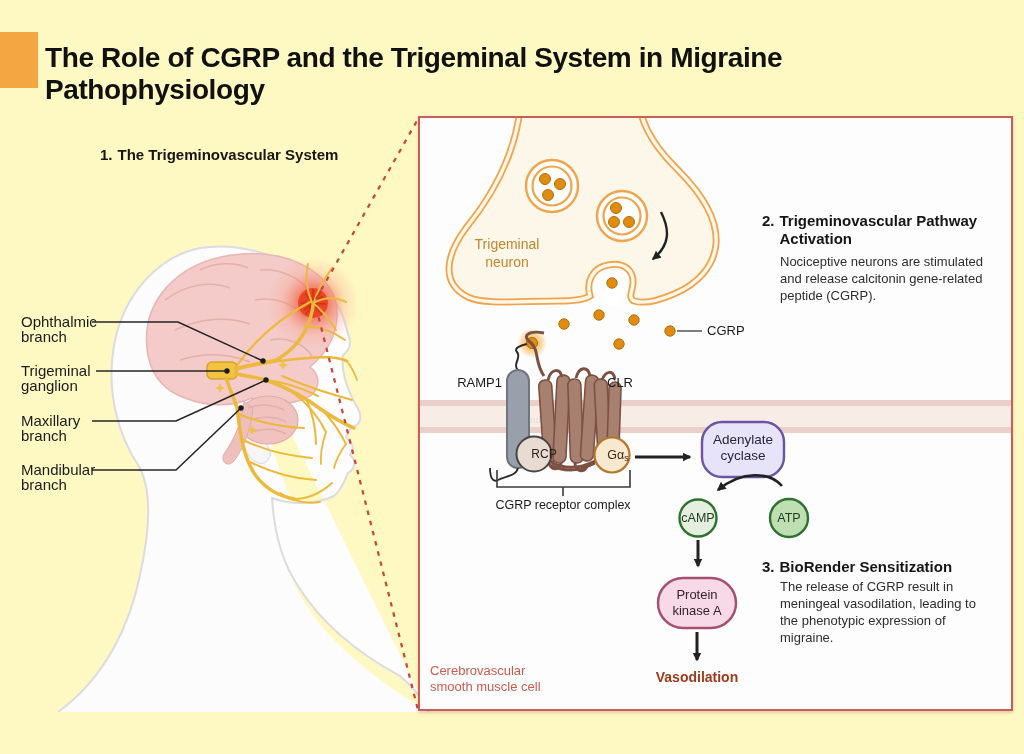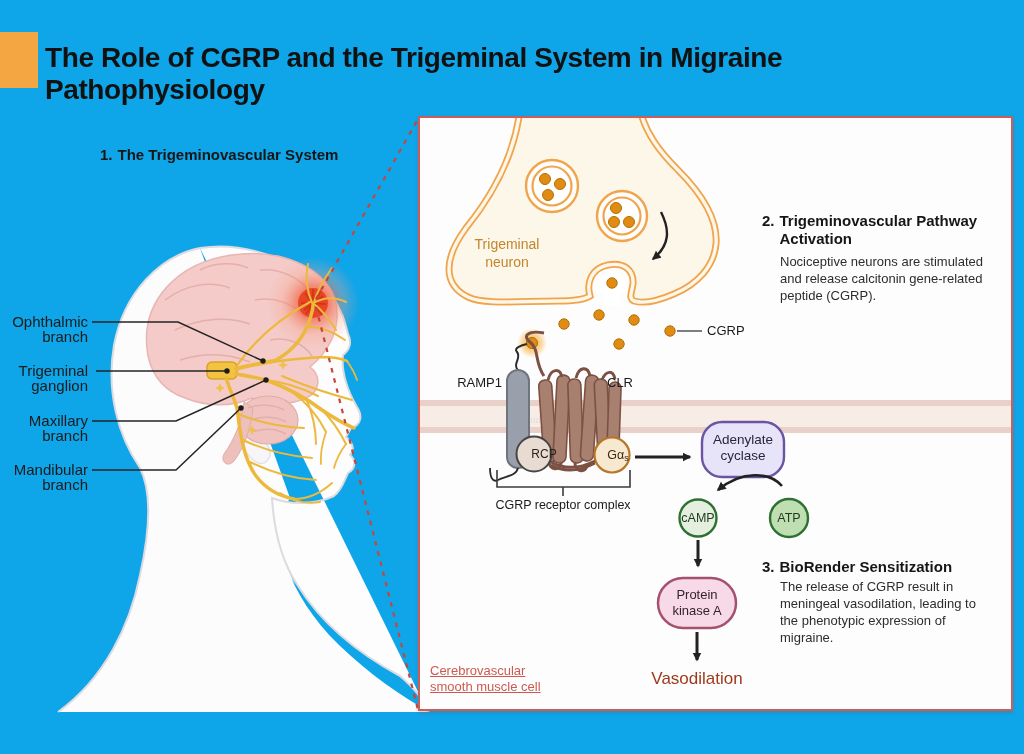--- a/index.html
+++ b/index.html
@@ -1,30 +1,30 @@
 <!DOCTYPE html>
 <html><head>
 <meta charset="utf-8">
 <style>
   html,body{margin:0;padding:0;}
   body{font-family:"Liberation Sans",sans-serif;background:#ffffff;}
-  #stage{position:relative;width:1024px;height:754px;background:#0ea5e9;overflow:hidden;}
+  #stage{position:relative;width:1024px;height:754px;background:#fef9c3;overflow:hidden;}
   .abs{position:absolute;}
   .pre{white-space:pre-line;}
   #title-square{left:0;top:32px;width:38px;height:56px;background:#F4A642;}
   #page-title{left:45px;top:42px;width:960px;font-size:28px;font-weight:bold;color:#111;letter-spacing:-0.4px;}
   .section{display:flex;gap:5px;color:#161616;}
   .sec-num{font-weight:bold;font-size:15px;line-height:1.18;}
   .sec-head{font-weight:bold;font-size:15px;line-height:1.18;}
   .sec-body{font-size:13px;line-height:1.3;color:#2d2d2d;}
-  .head-label{width:88px;text-align:right;font-size:15px;line-height:1.03;color:#1b1b1b;}
+  .head-label{width:88px;font-size:15px;line-height:1.03;color:#1b1b1b;padding-left:21px;}
   #zoom-panel{left:418px;top:116px;width:591px;height:591px;border:2.5px solid #CB5F58;background:#fefdfd;overflow:hidden;box-shadow:0 2px 3px rgba(150,60,55,.25);}
   .panel-label{font-size:13px;color:#1a1a1a;}
   .orange-label{color:#C1862B;font-size:14px;line-height:1.25;text-align:center;}
-  .red-label{color:#CD5A50;font-size:13px;line-height:1.2;text-decoration:underline;}
+  .red-label{color:#CD5A50;font-size:13px;line-height:1.2;}
   .node-text{text-align:center;line-height:1.2;}
   .sub{font-size:9px;vertical-align:-2px;}
   svg{display:block;}
 </style>
 </head>
 <body>
 
 <div id="stage">
 
   <div class="abs" id="title-square"></div>
@@ -244,21 +244,21 @@
     <div class="abs panel-label" style="left:187px;top:257px">CLR</div>
     <div class="abs node-text" style="left:96px;top:329px;width:56px;font-size:12px;color:#2c2118">RCP</div>
     <div class="abs node-text" style="left:174px;top:330px;width:48px;font-size:12.5px;color:#3a2a12"><span>Gα</span><span class="sub">s</span></div>
     <div class="abs panel-label" style="left:43px;top:380px;width:200px;text-align:center;font-size:12.5px">CGRP receptor complex</div>
     <div class="abs node-text pre" style="left:282px;top:314px;width:82px;font-size:13.5px;color:#26263a">Adenylate
 cyclase</div>
     <div class="abs node-text" style="left:248px;top:393px;width:60px;font-size:12.5px;color:#1c3a1c">cAMP</div>
     <div class="abs node-text" style="left:339px;top:393px;width:60px;font-size:12.5px;color:#1c3a1c">ATP</div>
     <div class="abs node-text pre" style="left:238px;top:469px;width:78px;font-size:13px;color:#35222b">Protein
 kinase A</div>
-    <div class="abs node-text" style="left:217px;top:551px;width:120px;font-size:17px;font-weight:normal;color:#9d3a1b">Vasodilation</div>
+    <div class="abs node-text" style="left:217px;top:551px;width:120px;font-size:14px;font-weight:bold;color:#9d3a1b">Vasodilation</div>
     <div class="abs red-label pre" style="left:10px;top:545px">Cerebrovascular
 smooth muscle cell</div>
 
     <div class="abs section" style="left:342px;top:94px;width:240px">
       <span class="sec-num">2.</span>
       <span class="sec-head pre">Trigeminovascular Pathway
 Activation</span>
     </div>
     <div class="abs sec-body pre" style="left:360px;top:136px;width:228px">Nociceptive neurons are stimulated
 and release calcitonin gene-related

